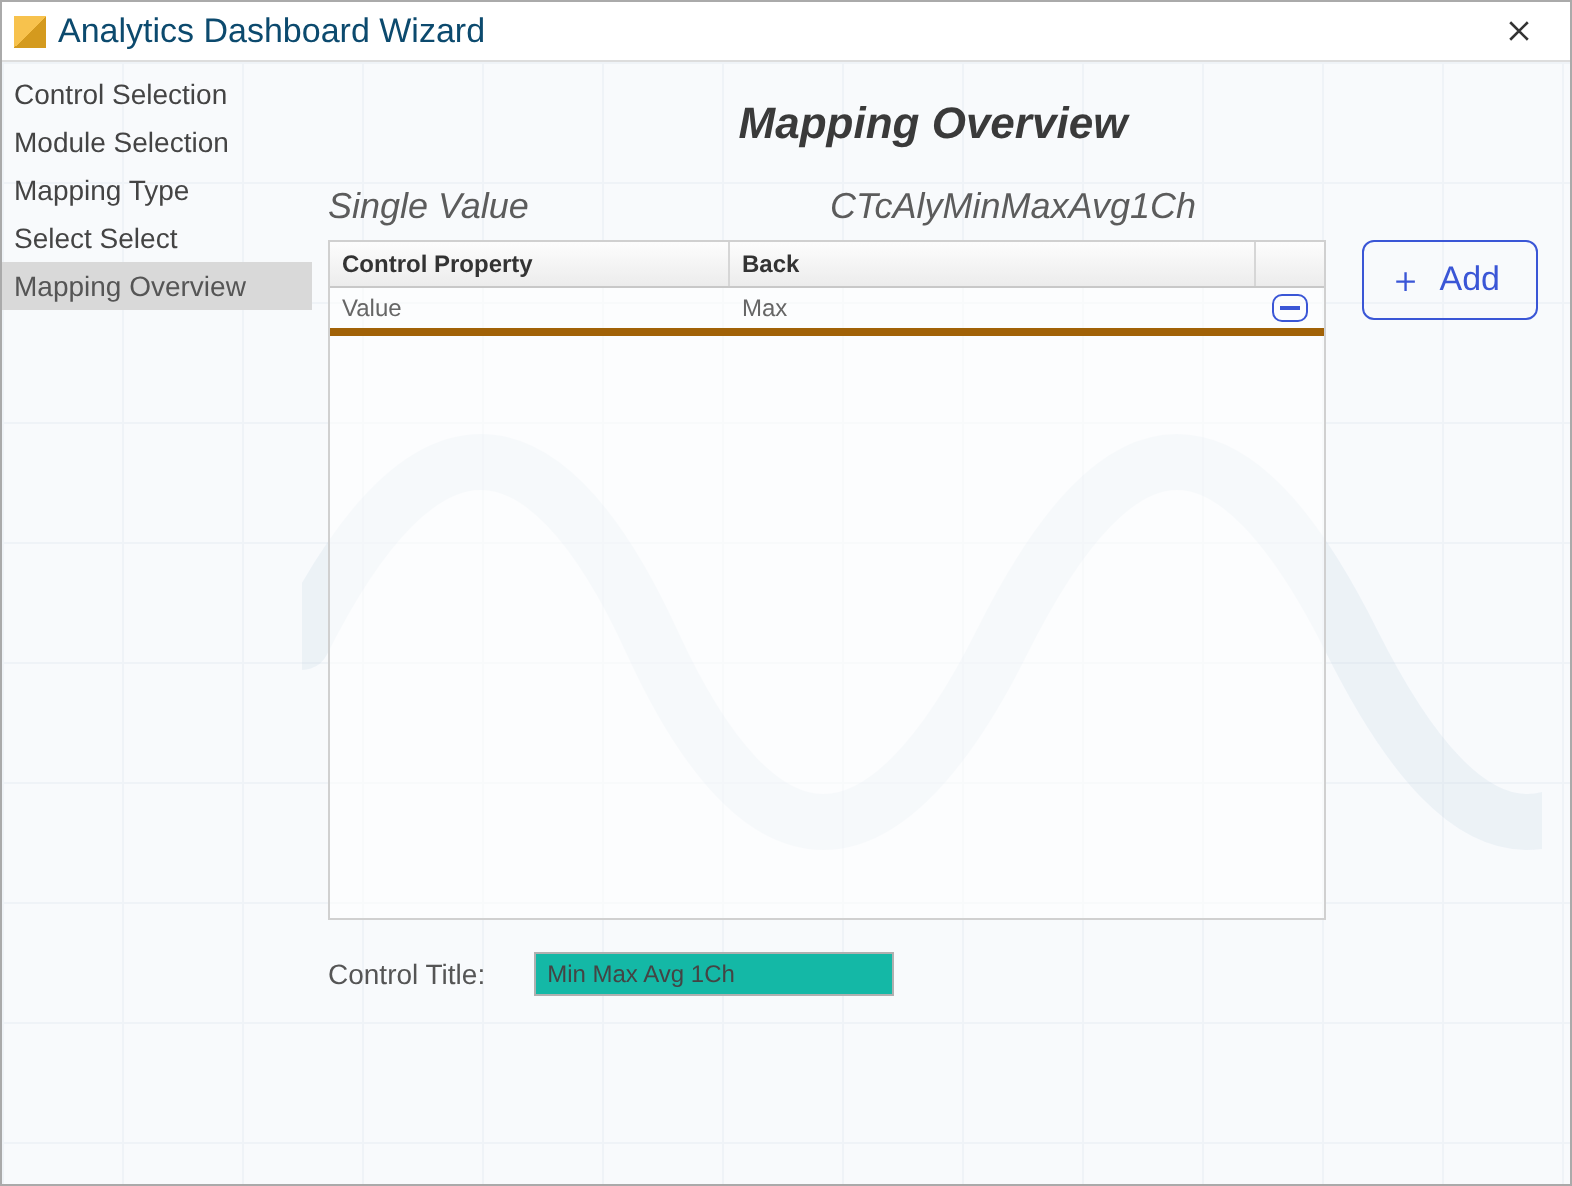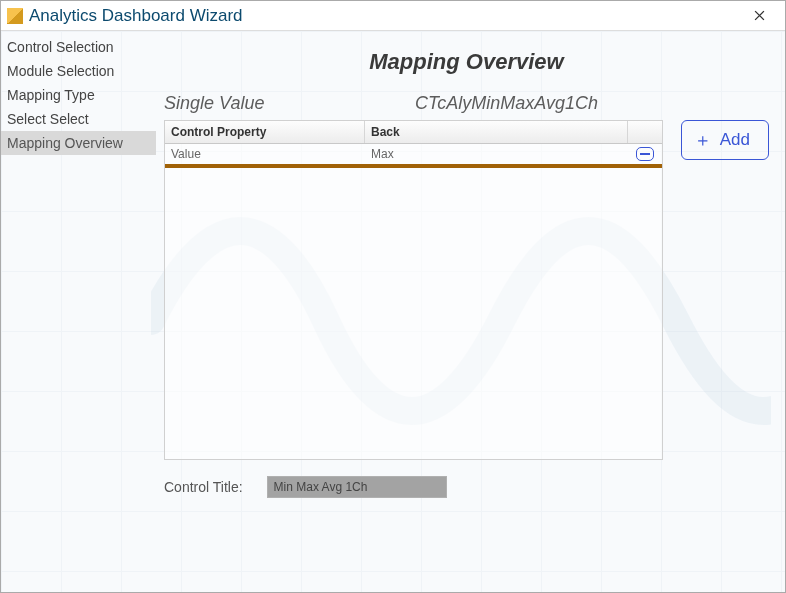--- a/index.html
+++ b/index.html
@@ -141,21 +141,21 @@
   }
   .addbtn .plus { font-size: 18px; font-weight: 400; }
   .ctlrow {
     display: flex; align-items: center; gap: 24px;
     margin-top: 16px; margin-bottom: 18px;
     font-size: 14px; color: #555;
   }
   .ctlrow input {
     width: 180px; height: 22px;
     border: 1px solid #b0b0b0;
-    background: #a3a3a3;
+    background: #14b8a6;
     padding: 2px 6px;
     font-size: 12px; color: #444;
   }
   .footer {
     display: flex; align-items: center; gap: 12px;
     margin-top: auto;
   }
   .btn {
     border: 1.5px solid #3a56d6;
     color: #3a56d6;

